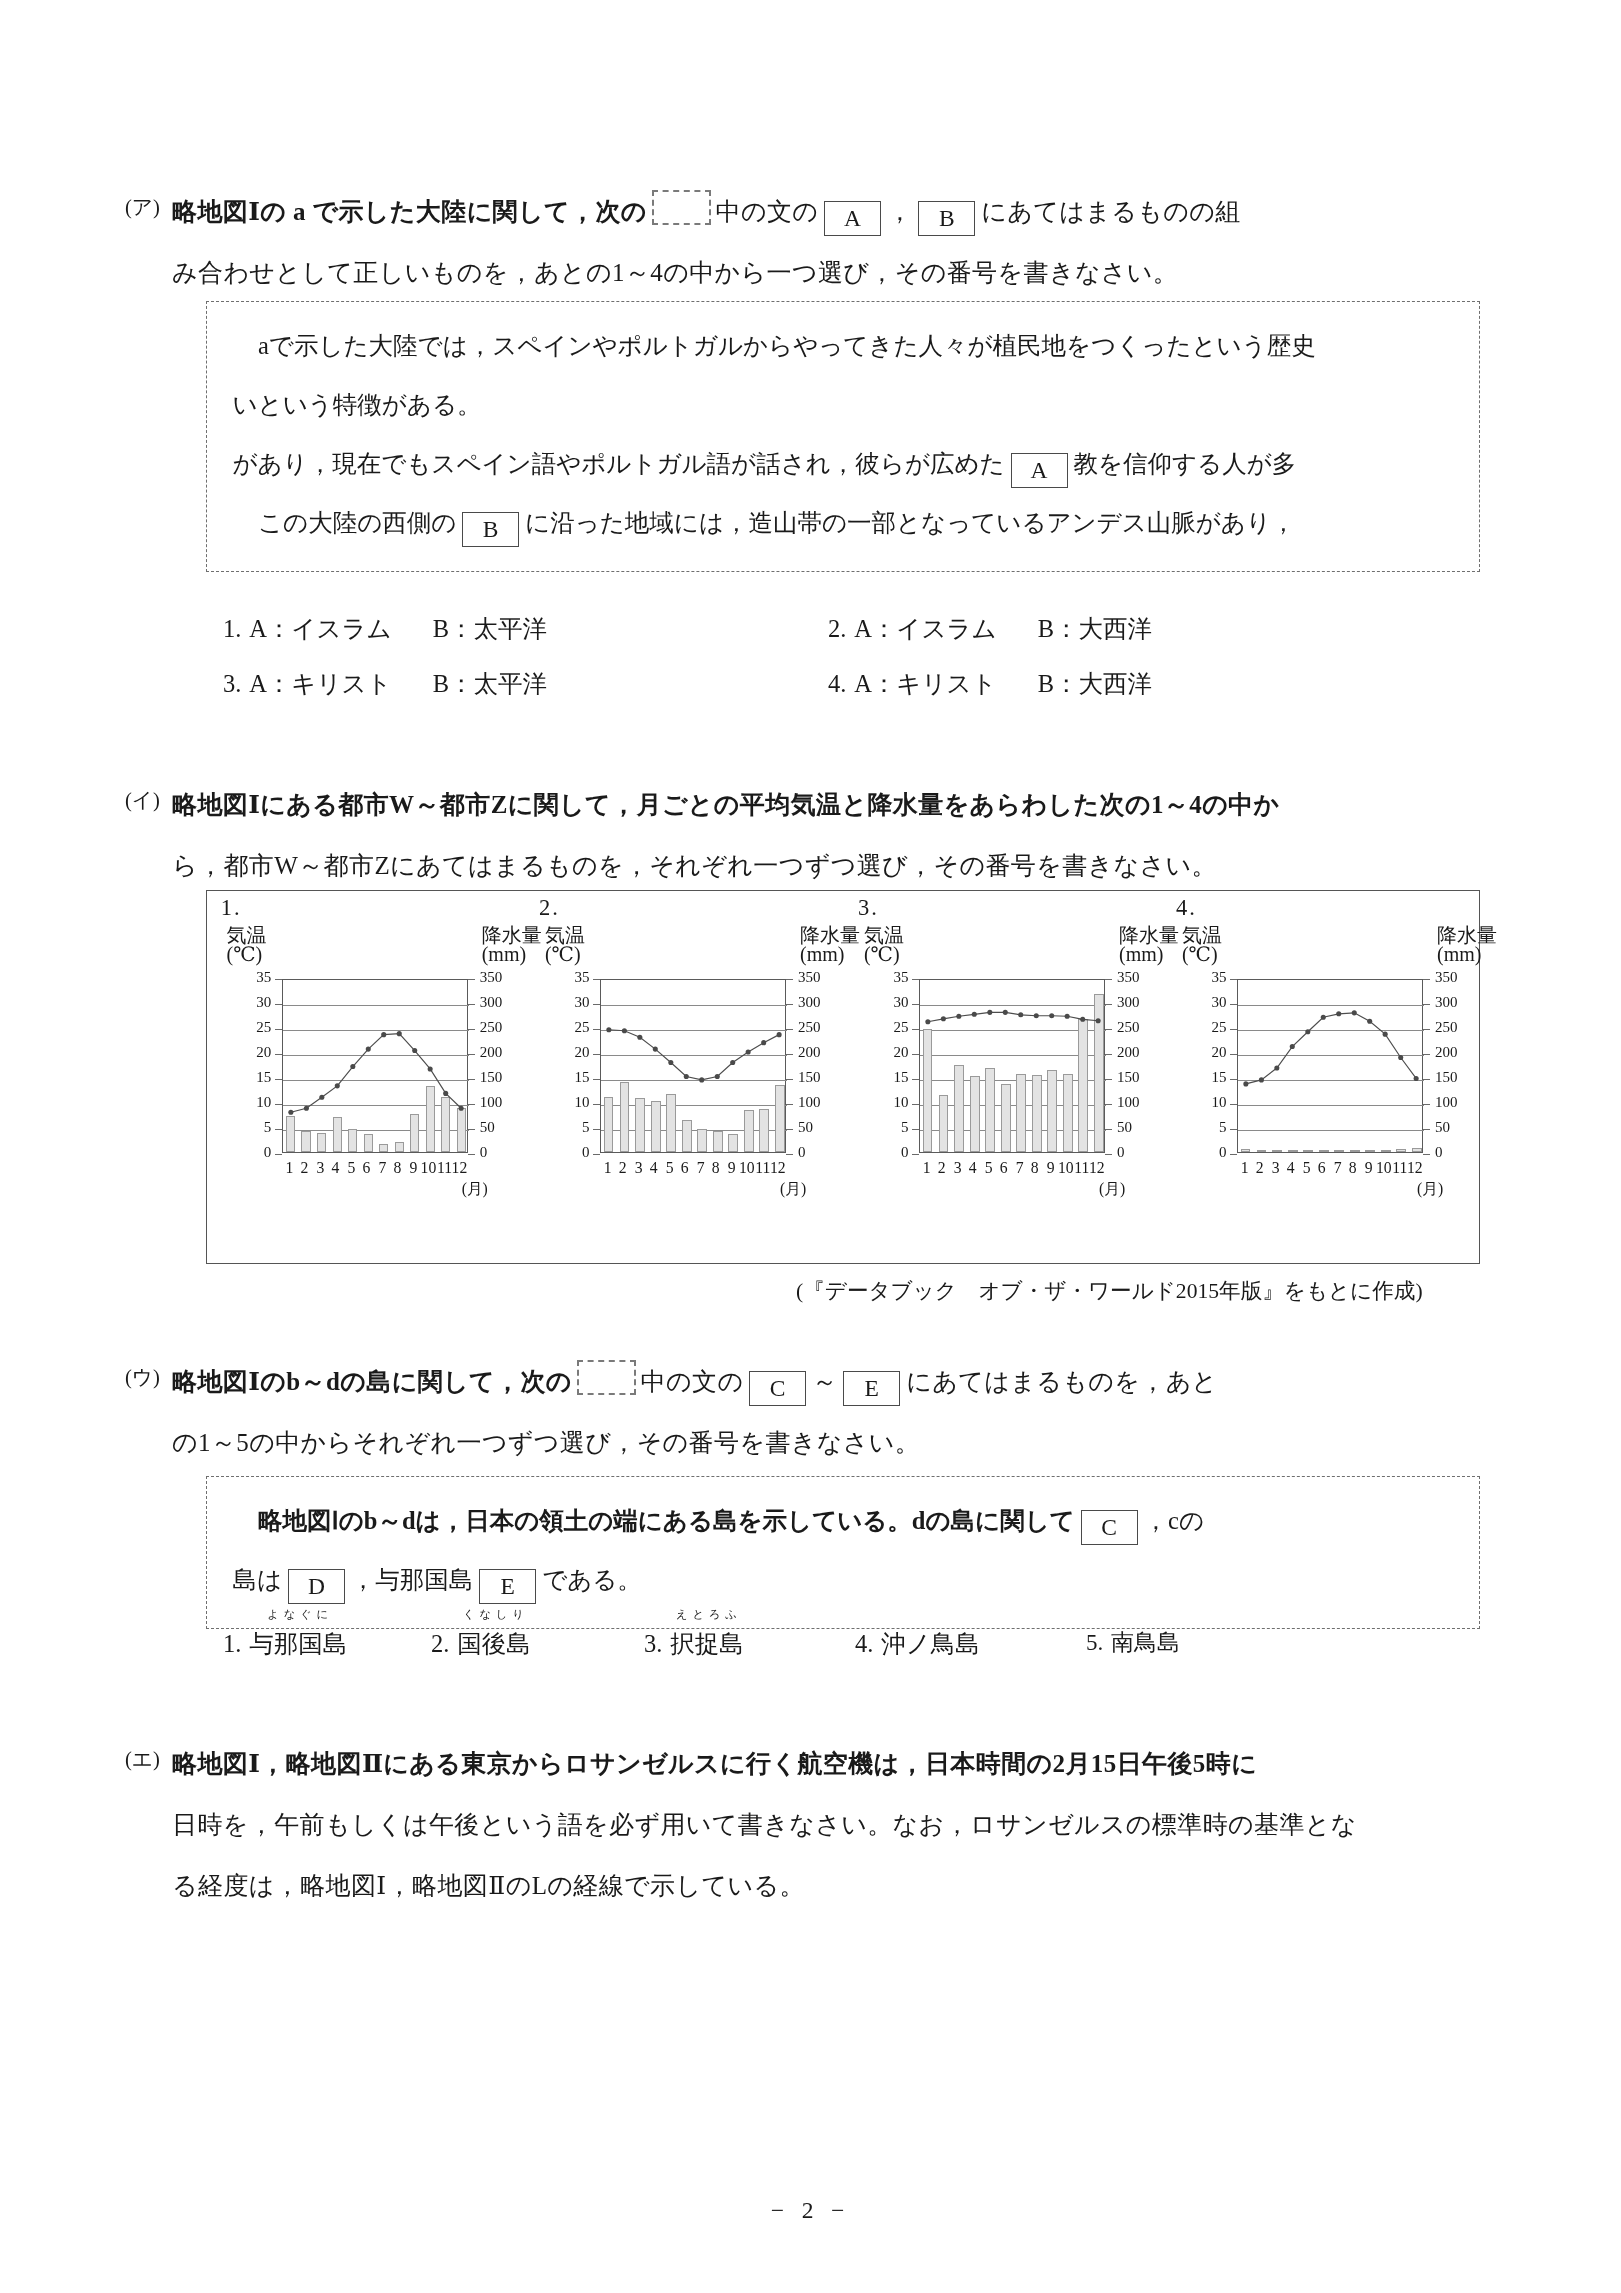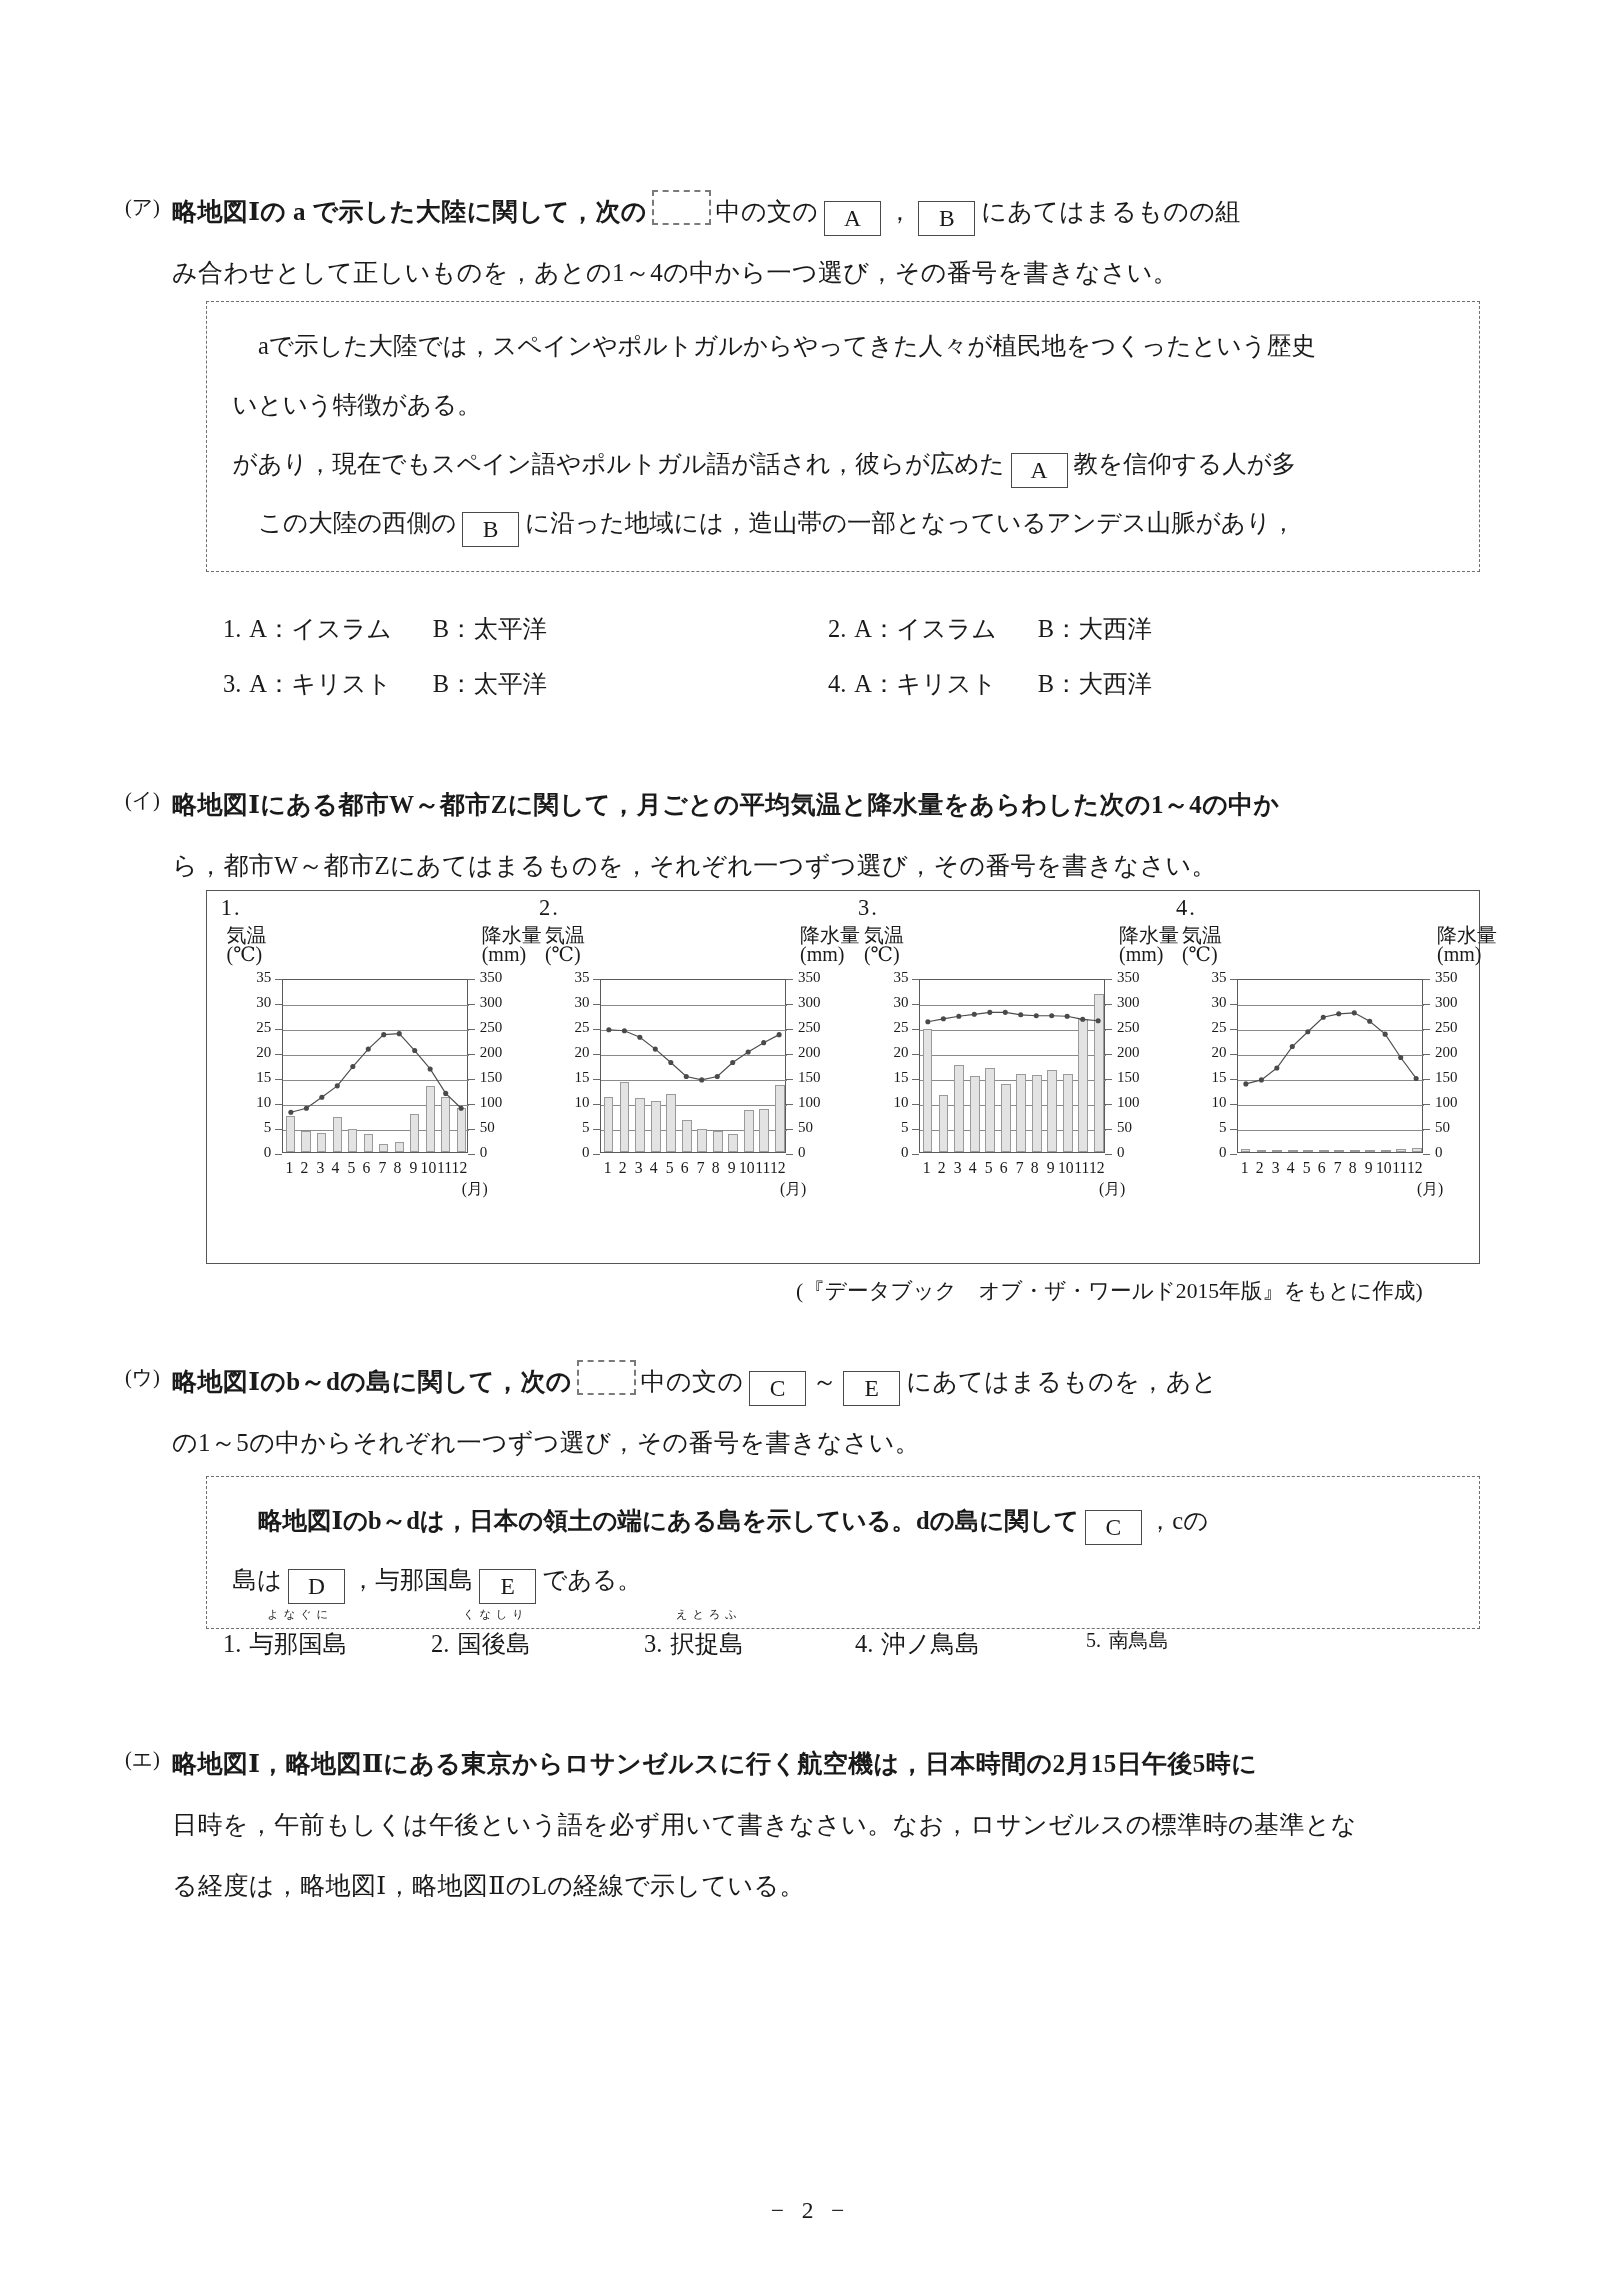--- a/index.html
+++ b/index.html
@@ -43,21 +43,21 @@
   }
 
   
   .dashbox {
     position:absolute;
     border:1.8px dashed #6f6f6f;
     background:#fff;
     box-sizing:border-box;
   }
   .dashbox .inner {
-    font-size:24.5px; line-height:59px; padding:13.7px 25.5px 9.8px 25.5px;
+    font-size:24.5px; line-height:59px; padding:13.7px 25.5px 9.8px 25.5px;font-family:Liberation Serif, serif;
   }
   .indent { padding-left:25.5px; }
 
   
   .optrow { position:absolute; font-size:24.5px; white-space:nowrap; }
   .optnum { margin-right:7.8px; }
   .optgap { display:inline-block; width:41px; }
 
   
   .chartpanel {
@@ -562,21 +562,21 @@
   </div>
   <div class="optrow" style="left:431px; top:1627px; font-size:24.5px;">
     <span class="optnum">2.</span><span class="furi"><span class="rt">く な し り</span><span>国後島</span></span>
   </div>
   <div class="optrow" style="left:644px; top:1627px; font-size:24.5px;">
     <span class="optnum">3.</span><span class="furi"><span class="rt">え と ろ ふ</span><span>択捉島</span></span>
   </div>
   <div class="optrow" style="left:855px; top:1627px; font-size:24.5px;">
     <span class="optnum">4.</span><span>沖ノ鳥島</span>
   </div>
-  <div class="optrow" style="left:1086px; top:1627px; font-size:20px;">
+  <div class="optrow" style="left:1086px; top:1627px; font-size:23px;">
     <span class="optnum">5.</span><span>南鳥島</span>
   </div>
 
   <div class="qblock" style="left:125px; top:1733px; width:1382px;">
     <span class="qmark" style="top:11.8px;">(エ)</span>
     <div class="qbody" style="padding-left:47px;">
       <span class="line bold">略地図Ⅰ，略地図Ⅱにある東京からロサンゼルスに行く航空機は，日本時間の2月15日午後5時に</span>
       <span class="line">日時を，午前もしくは午後という語を必ず用いて書きなさい。なお，ロサンゼルスの標準時の基準とな</span>
       <span class="line">る経度は，略地図Ⅰ，略地図ⅡのLの経線で示している。</span>
     </div>

